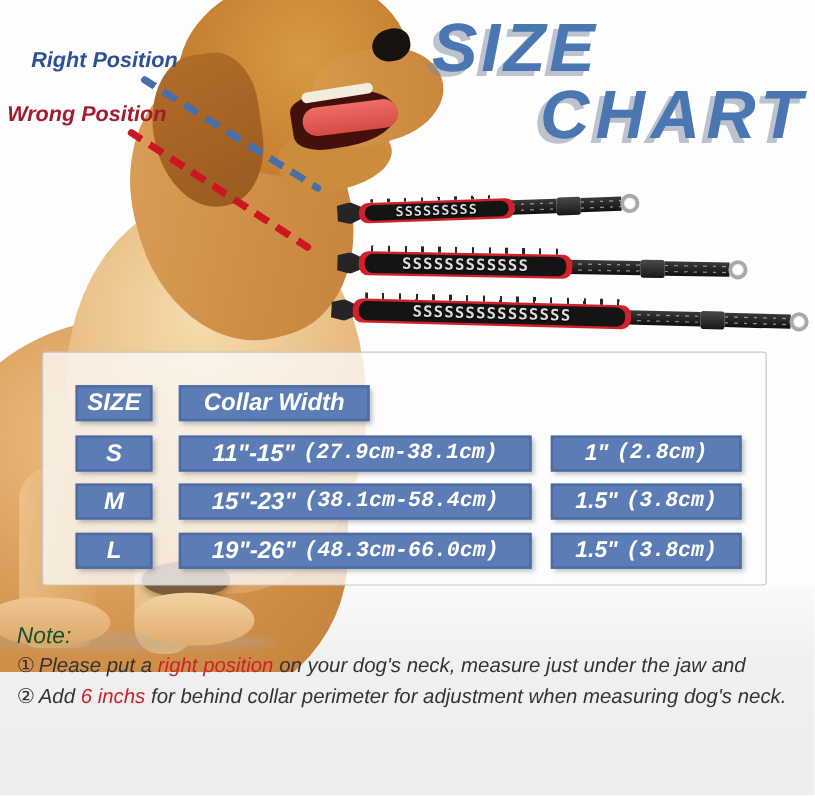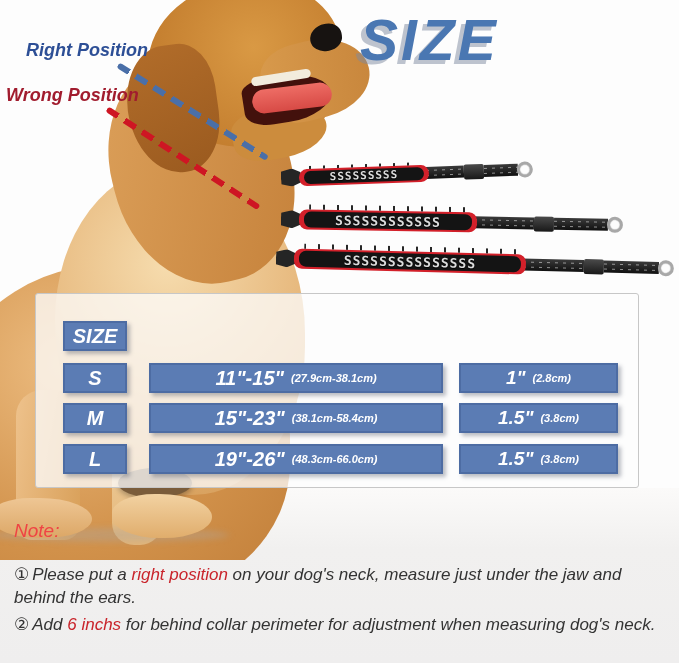--- a/index.html
+++ b/index.html
@@ -99,27 +99,27 @@
   .trow { display:flex; }
   .trow-h { margin-bottom:12px; }
   .trow-s { margin-bottom:10px; }
   .trow-m { margin-bottom:11px; }
   .cell { background:#5b7cb4; border:2px solid #4d6ca3; box-shadow:3px 3px 4px rgba(60,70,90,.35);
           color:#fff; font-weight:bold; font-style:italic; height:30px;
           display:flex; align-items:center; justify-content:center; }
   .c-size  { width:64px;  margin-right:22px; font-size:20px; }
   .c-neck  { width:294px; margin-right:16px; font-size:20px; }
   .c-width { width:159px; font-size:19px; }
-  .cell .cm { font-size:11px; margin-left:7px; letter-spacing:0; }
+  .cell .cm { font-size:18px; margin-left:7px; letter-spacing:0;font-family:Liberation Mono, monospace; }
   .trow-h .c-size, .trow-h .c-neck, .trow-h .c-width { font-size:20px; }
 
   
   .notes { position:absolute; left:14px; top:520px; width:662px; z-index:3; color:#333; font-style:italic; }
-  .note-label { font-size:19px; color:#ef4444; line-height:1.2; }
-  .note-item { font-size:17px; line-height:1.38; margin-top:20px; }
+  .note-label { font-size:19px; color:#14532d; line-height:1.2; }
+  .note-item { font-size:17px; line-height:1.38; margin-top:0; }
   .note-item .num { font-style:normal; margin-right:3px; }
   .hl { color:#c9242b; }
   .note-line2 { display:block; }
   .note-item-2 { white-space:nowrap; margin-top:3px; }
   .note-item-3 { font-size:23px; font-weight:bold; color:#d2232a; margin-top:4px; white-space:nowrap; }
   .note-item-3 .num { color:#333; font-size:19px; font-weight:normal; }
 </style>
 </head>
 <body>
 
@@ -146,20 +146,21 @@
     <div class="d-paw1"></div>
     <div class="d-paw2"></div>
   </div>
 
   <div class="poslabel pos-right">Right Position</div>
   <div class="poslabel pos-wrong">Wrong Position</div>
   <div class="dash dash-blue"></div>
   <div class="dash dash-red"></div>
 
   <div class="title title-1">SIZE</div>
+  <div class="title title-2">CHART</div>
 
   <div class="collar collar-1">
     <div class="buckle"></div>
     <div class="chainband">
       <div class="spikes"></div>
       <div class="chaininner"></div>
       <div class="chain">SSSSSSSSS</div>
     </div>
     <div class="strap strap-a"></div>
     <div class="clasp"></div>
@@ -189,20 +190,21 @@
     </div>
     <div class="strap strap-a"></div>
     <div class="clasp"></div>
     <div class="strap strap-b"></div>
     <div class="dring"></div>
   </div>
 
   <div class="panel">
     <div class="trow trow-h">
       <div class="cell c-size">SIZE</div>
+      <div class="cell c-width">Collar Width</div>
     </div>
     <div class="trow trow-s">
       <div class="cell c-size">S</div>
       <div class="cell c-neck">
         <span>11"-15"</span>
         <span class="cm">(27.9cm-38.1cm)</span>
       </div>
       <div class="cell c-width">
         <span>1"</span>
         <span class="cm">(2.8cm)</span>
@@ -229,20 +231,19 @@
         <span>1.5"</span>
         <span class="cm">(3.8cm)</span>
       </div>
     </div>
   </div>
 
   <div class="notes">
     <div class="note-label">Note:</div>
     <div class="note-item note-item-1">
       <span class="num">①</span><span>Please put a </span><span class="hl">right position</span><span> on your dog's neck, measure just under the jaw and</span>
-      <span class="note-line2">behind the ears.</span>
     </div>
     <div class="note-item note-item-2">
       <span class="num">②</span><span>Add </span><span class="hl">6 inchs</span><span> for behind collar perimeter for adjustment when measuring dog's neck.</span>
     </div>
   </div>
 
 </div>
 
 </body></html>

